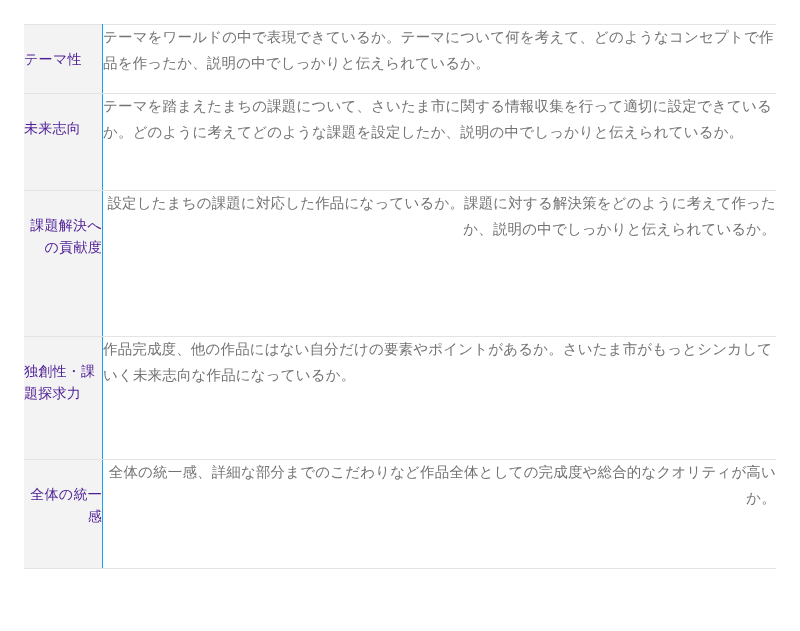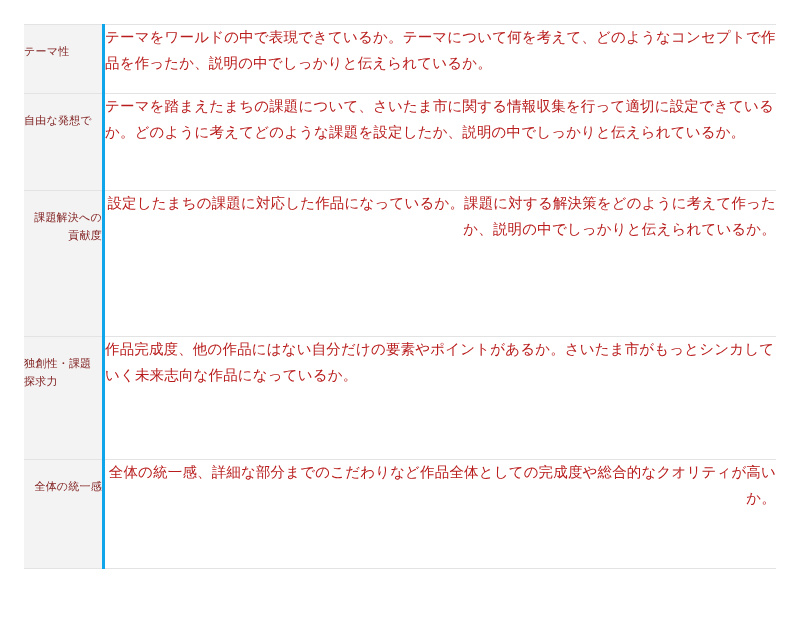--- a/index.html
+++ b/index.html
@@ -31,35 +31,35 @@
   }
   table.criteria td {
     vertical-align: top;
     border-top: 1px solid #e3e3e3;
     border-bottom: 1px solid #e3e3e3;
     padding: 0;
   }
   td.label-cell {
     width: 78px;
     background: #f3f3f3;
-    border-right: 3px solid #0ea5e9;
+    border-right: 1px solid #0ea5e9;
     padding: 15px 14px 18px 14px;
-    font-size: 11px;
+    font-size: 14px;
     line-height: 1.62;
     letter-spacing: 0.02em;
-    color: #7f1d1d;
+    color: #4c1d95;
     white-space: pre-line;
     word-break: break-all;
   }
   td.desc-cell {
     padding: 15px 16px 18px 18px;
     font-size: 14.5px;
     line-height: 1.78;
     letter-spacing: 0.01em;
-    color: #b91c1c;
+    color: #737373;
     margin-top: 19px;
   }
   .desc-text {
     display: block;
   }
   
   tr[data-row="0"] td { height: 68px; }
   tr[data-row="1"] td { height: 96px; }
   tr[data-row="2"] td { height: 145px; text-align: right; }
   tr[data-row="3"] td { height: 122px; }
@@ -74,21 +74,21 @@
       <tr data-row="0">
         <td class="label-cell">
           <span>テーマ性</span>
         </td>
         <td class="desc-cell">
           <span class="desc-text">テーマをワールドの中で表現できているか。テーマについて何を考えて、どのようなコンセプトで作品を作ったか、説明の中でしっかりと伝えられているか。</span>
         </td>
       </tr>
       <tr data-row="1">
         <td class="label-cell">
-          <span>自由な発想で</span>
+          <span>未来志向</span>
         </td>
         <td class="desc-cell">
           <span class="desc-text">テーマを踏まえたまちの課題について、さいたま市に関する情報収集を行って適切に設定できているか。どのように考えてどのような課題を設定したか、説明の中でしっかりと伝えられているか。</span>
         </td>
       </tr>
       <tr data-row="2">
         <td class="label-cell">
           <span>課題解決への貢献度</span>
         </td>
         <td class="desc-cell">

